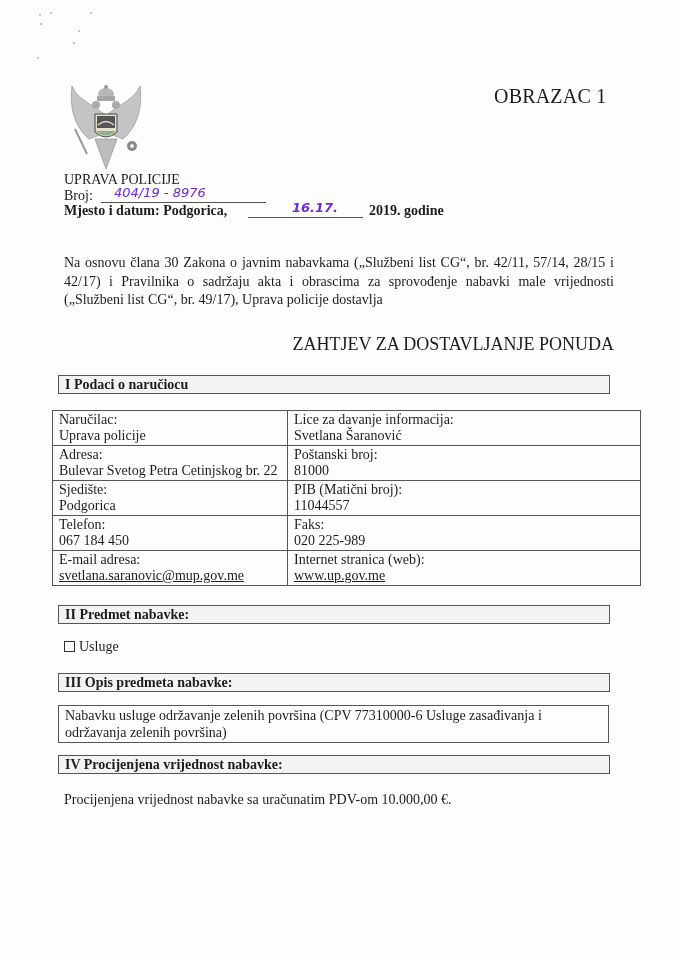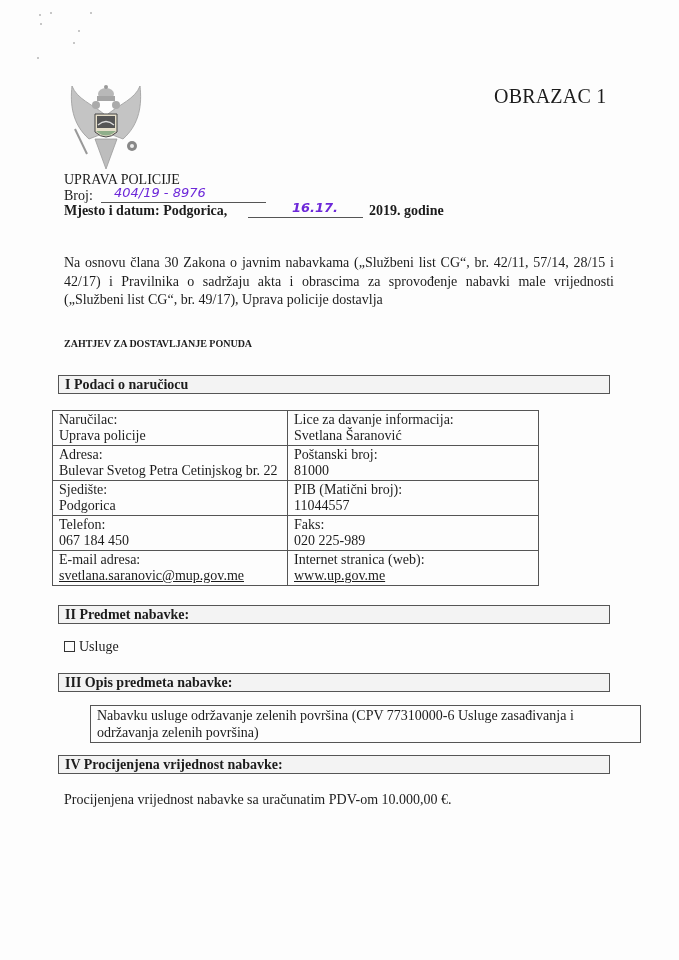--- a/index.html
+++ b/index.html
@@ -12,38 +12,38 @@
     .speck { position: absolute; width: 2px; height: 2px; background: #b5b5b5; border-radius: 50%; }
     .form-id { left: 494px; top: 85px; font-size: 20px; letter-spacing: 0.2px; }
     .crest { left: 67px; top: 84px; width: 78px; height: 90px; }
     .org { left: 64px; top: 172px; font-size: 14px; line-height: 16px; }
     .broj-row { left: 64px; top: 188px; font-size: 14px; line-height: 16px; width: 200px; }
     .broj-line { position: absolute; left: 37px; top: 14px; width: 165px; border-bottom: 1px solid #555; }
     .hand { font-family: "DejaVu Sans", sans-serif; font-style: italic; color: #6d28d9; font-size: 13px; position: absolute; }
     .datum-row { left: 64px; top: 203px; font-size: 14px; line-height: 16px; width: 420px; font-weight: bold; }
     .datum-line { position: absolute; left: 184px; top: 14px; width: 115px; border-bottom: 1px solid #555; }
     .intro { left: 64px; top: 254px; width: 550px; font-size: 14px; line-height: 18.5px; text-align: justify; }
-    .title { left: 64px; top: 336px; width: 550px; text-align: left; font-weight: bold; font-size: 10px; line-height: 16.5px; }
+    .title { left: 64px; top: 336px; width: 550px; text-align: right; font-weight: normal; font-size: 18px; line-height: 16.5px; }
     .bar {
       position: absolute; left: 58px; width: 544px; height: 17px; border: 1.3px solid #555; background: #f3f3f3;
       font-weight: bold; font-size: 14px; line-height: 17px; padding-left: 6px; box-sizing: content-box;
     }
     table.info {
-      position: absolute; left: 52px; top: 410px; width: 487px; border-collapse: collapse; font-size: 14px;
+      position: absolute; left: 52px; top: 410px; width: 589px; border-collapse: collapse; font-size: 14px;
     }
     table.info td {
       border: 1.3px solid #555; padding: 1px 6px 0 6px; vertical-align: top; height: 33px; line-height: 16px;
     }
     table.info td.left { width: 222px; }
     .u { text-decoration: underline; }
     .usluge { left: 64px; top: 639px; font-size: 14px; }
     .chk { display: inline-block; width: 9px; height: 9px; border: 1.2px solid #333; margin-right: 4px; vertical-align: -1px; }
     .desc {
       position: absolute; left: 58px; top: 705px; width: 537px; height: 34px; border: 1.3px solid #555;
-      padding: 1px 6px; font-size: 14px; line-height: 17px; margin-left: 32px;
+      padding: 1px 6px; font-size: 14px; line-height: 17px;
     }
     .est { left: 64px; top: 792px; font-size: 14px; }
   </style>
 </head>
 <body>
 
 <div class="abs specks">
   <span class="speck" style="left:4px;top:4px"></span>
   <span class="speck" style="left:15px;top:2px"></span>
   <span class="speck" style="left:55px;top:2px"></span>

